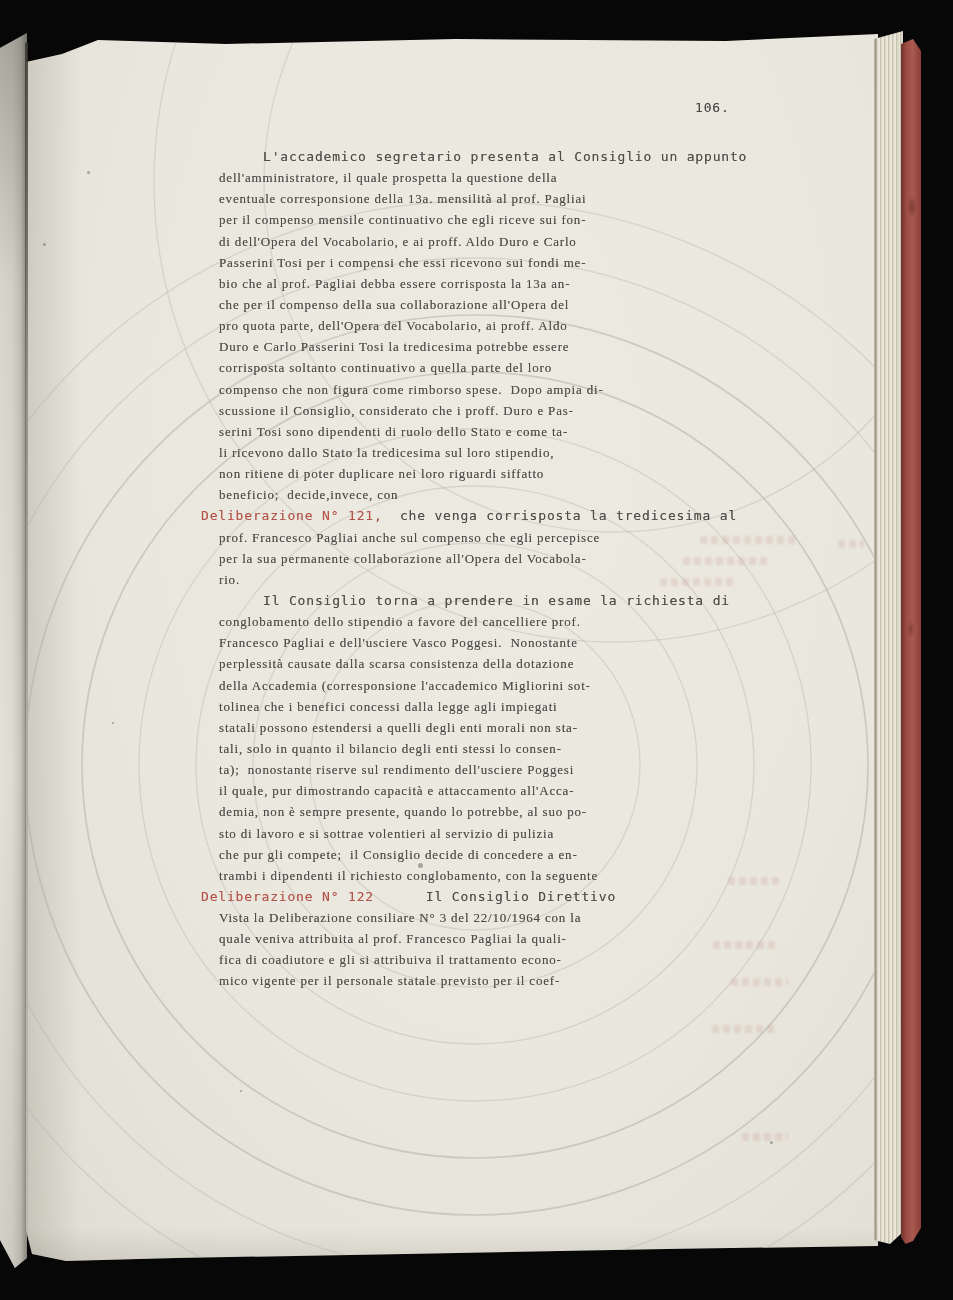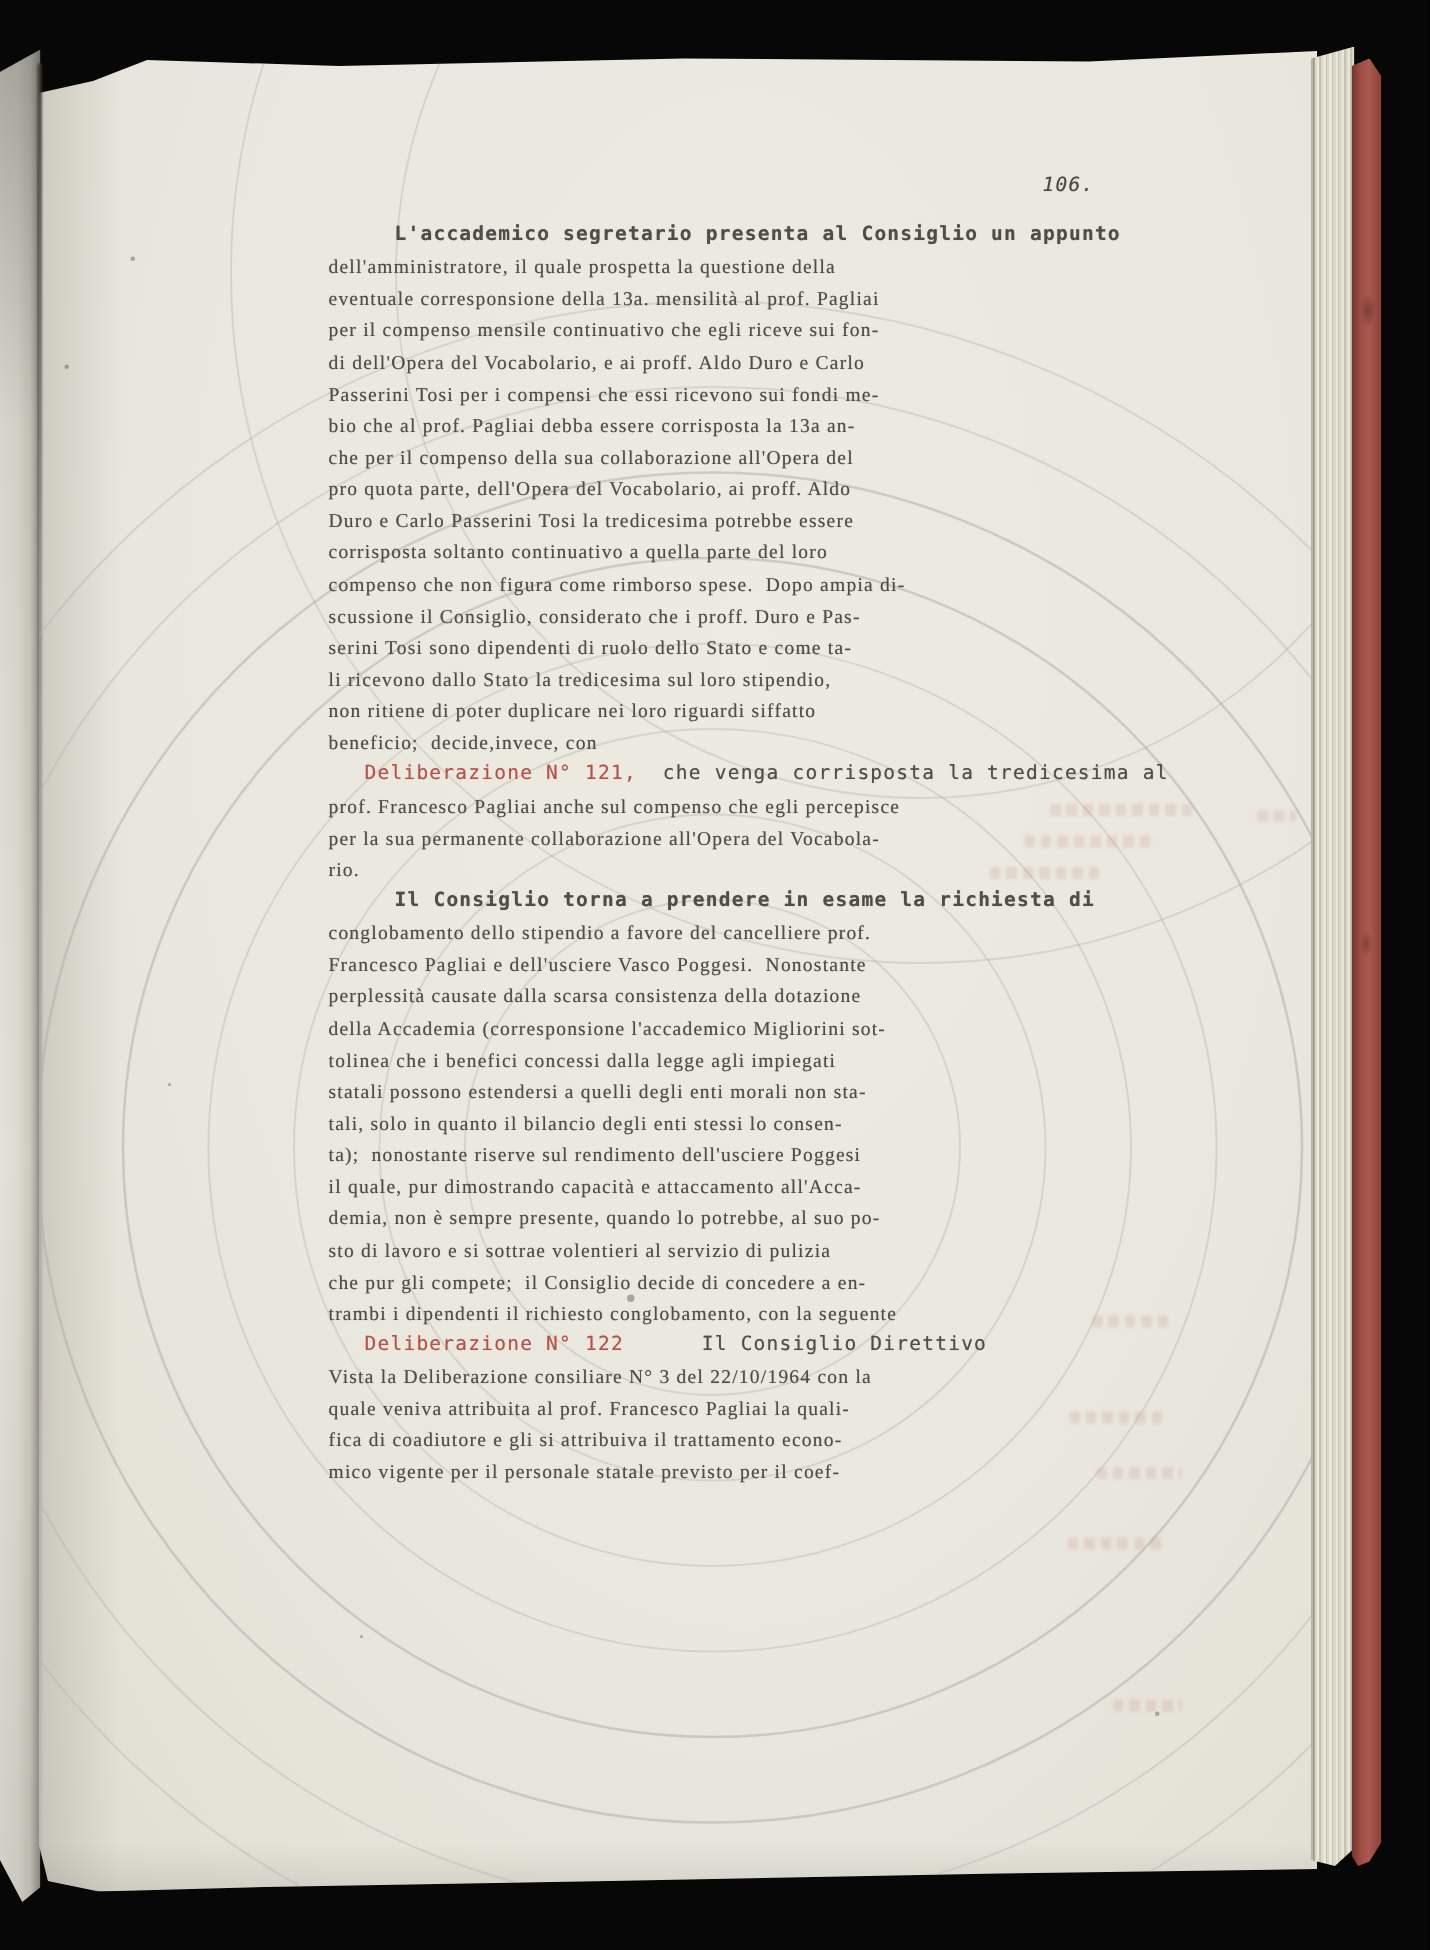--- a/index.html
+++ b/index.html
@@ -60,28 +60,27 @@
   .marks svg{position:absolute;inset:0;}
   
   .text{
     position:absolute;left:185px;top:146px;width:640px;
     font-size:13px;line-height:21.15px;letter-spacing:.82px;
     color:var(--ink,#45443f);opacity:.94;
     text-shadow:0 0 .6px rgba(70,68,62,.55);
   }
   .text .line{white-space:pre;height:21.15px;}
   .text .line.body{padding-left:34px;font-family:Liberation Serif, serif;}
-  .text .line.first{padding-left:78px;font-weight:bold;}
-  .text .line.label{padding-left:16px;margin-left:42px;}
+  .text .line.first{padding-left:78px;}
+  .text .line.label{padding-left:16px;}
   .text .red{color:var(--accent,#b0493f);text-shadow:0 0 .6px rgba(176,73,63,.45);}
   .pagenum{
-    position:absolute;left:695px;top:116px;
+    position:absolute;left:695px;top:100px;
     font-size:13px;letter-spacing:.82px;color:#4a4a44;white-space:pre;
     text-shadow:0 0 .6px rgba(74,74,68,.5);
-    font-style:italic;
   }
   
   .ghost{
     position:absolute;height:8px;border-radius:2px;opacity:.5;
     background:repeating-linear-gradient(90deg,rgba(190,138,128,.4) 0 7px,rgba(190,138,128,0) 7px 11px);
     filter:blur(1.1px);
   }
   
   .speck{position:absolute;border-radius:50%;background:#6e6c62;opacity:.55;}
 </style>

